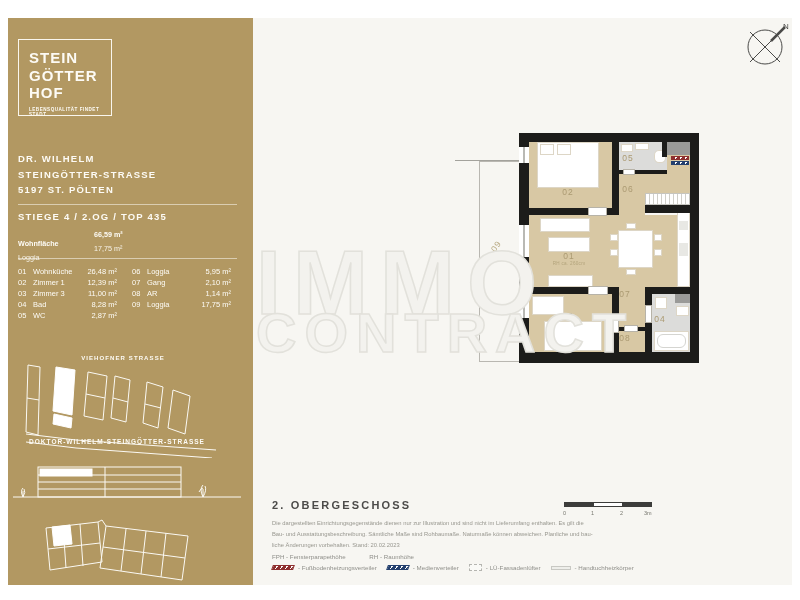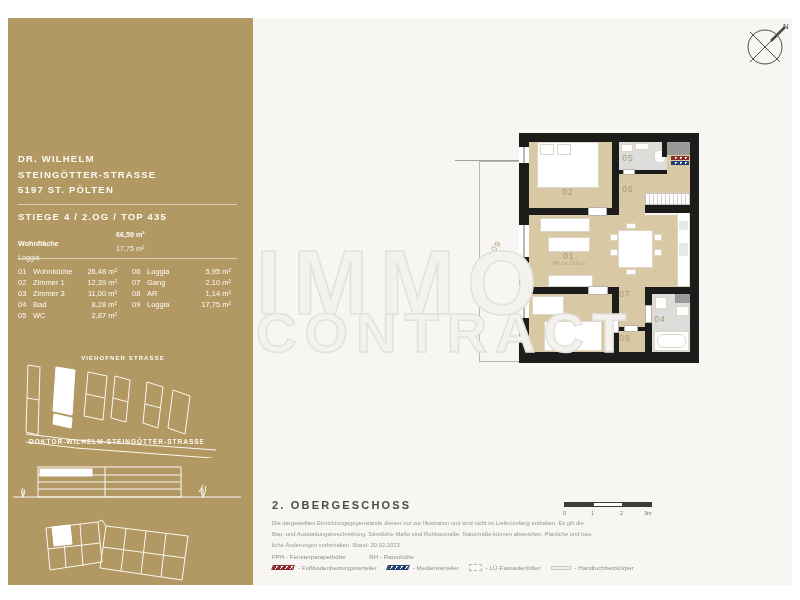--- a/index.html
+++ b/index.html
@@ -11,21 +11,21 @@
   
   .sidebar { position:absolute; left:0; top:0; width:245px; height:567px; background:#b29862; color:#fdfbf5; }
   .logo-box { position:absolute; left:10px; top:21px; width:94px; height:77px; border:1px solid rgba(253,251,245,.95); padding:9px 0 0 10px; }
   .logo-line { font-size:15px; font-weight:bold; letter-spacing:1px; line-height:17.5px; }
   .logo-tagline { margin-top:5px; font-size:4.6px; font-weight:bold; letter-spacing:.5px; }
   .address { position:absolute; left:10px; top:133px; font-size:9.5px; font-weight:bold; letter-spacing:1.2px; line-height:15.5px; }
   .sb-divider { position:absolute; left:10px; width:219px; height:1px; background:rgba(252,249,242,.55); }
   .unit-title { position:absolute; left:10px; top:193px; font-size:9.5px; font-weight:bold; letter-spacing:1.2px; }
   .area-row { position:absolute; left:10px; width:219px; height:10px; font-size:7.2px; }
   .area-row .a-label { position:absolute; left:0;margin-top:9px; }
-  .area-row .a-value { position:absolute; left:82px;padding-left:16px; }
+  .area-row .a-value { position:absolute; left:60px;padding-left:16px; }
   .area-row.bold { font-weight:bold; }
   .area-row.light { opacity:.92; }
   .room-row { position:absolute; font-size:7.5px; height:10px; }
   .room-row .no { position:absolute; left:0; }
   .room-row .nm { position:absolute; left:15px; white-space:nowrap; }
   .room-row .ar { position:absolute; left:60px; width:39px; text-align:right; }
   .col1 .room-row { left:10px; width:84px; }
   .col2 .room-row { left:124px; width:84px; }
   .street-top { position:absolute; left:40px; top:337px; width:150px; text-align:center; font-size:6px; font-weight:bold; letter-spacing:1.1px; }
   .street-bottom { position:absolute; left:14px; top:420px; width:190px; text-align:center; font-size:6.5px; font-weight:bold; letter-spacing:1px; }
@@ -80,20 +80,26 @@
 
   .compass { position:absolute; left:730px; top:0px; }
 </style>
 </head>
 <body>
 
 <div class="screen">
 <div class="paper">
 
   <aside class="sidebar">
+    <div class="logo-box">
+      <div class="logo-line">STEIN</div>
+      <div class="logo-line">GÖTTER</div>
+      <div class="logo-line">HOF</div>
+      <div class="logo-tagline">LEBENSQUALITÄT FINDET STADT</div>
+    </div>
 
     <div class="address">
       <div>DR. WILHELM</div>
       <div>STEINGÖTTER-STRASSE</div>
       <div>5197 ST. PÖLTEN</div>
     </div>
 
     <div class="sb-divider" style="top:186px;"></div>
     <div class="unit-title">STIEGE 4 / 2.OG / TOP 435</div>
 

